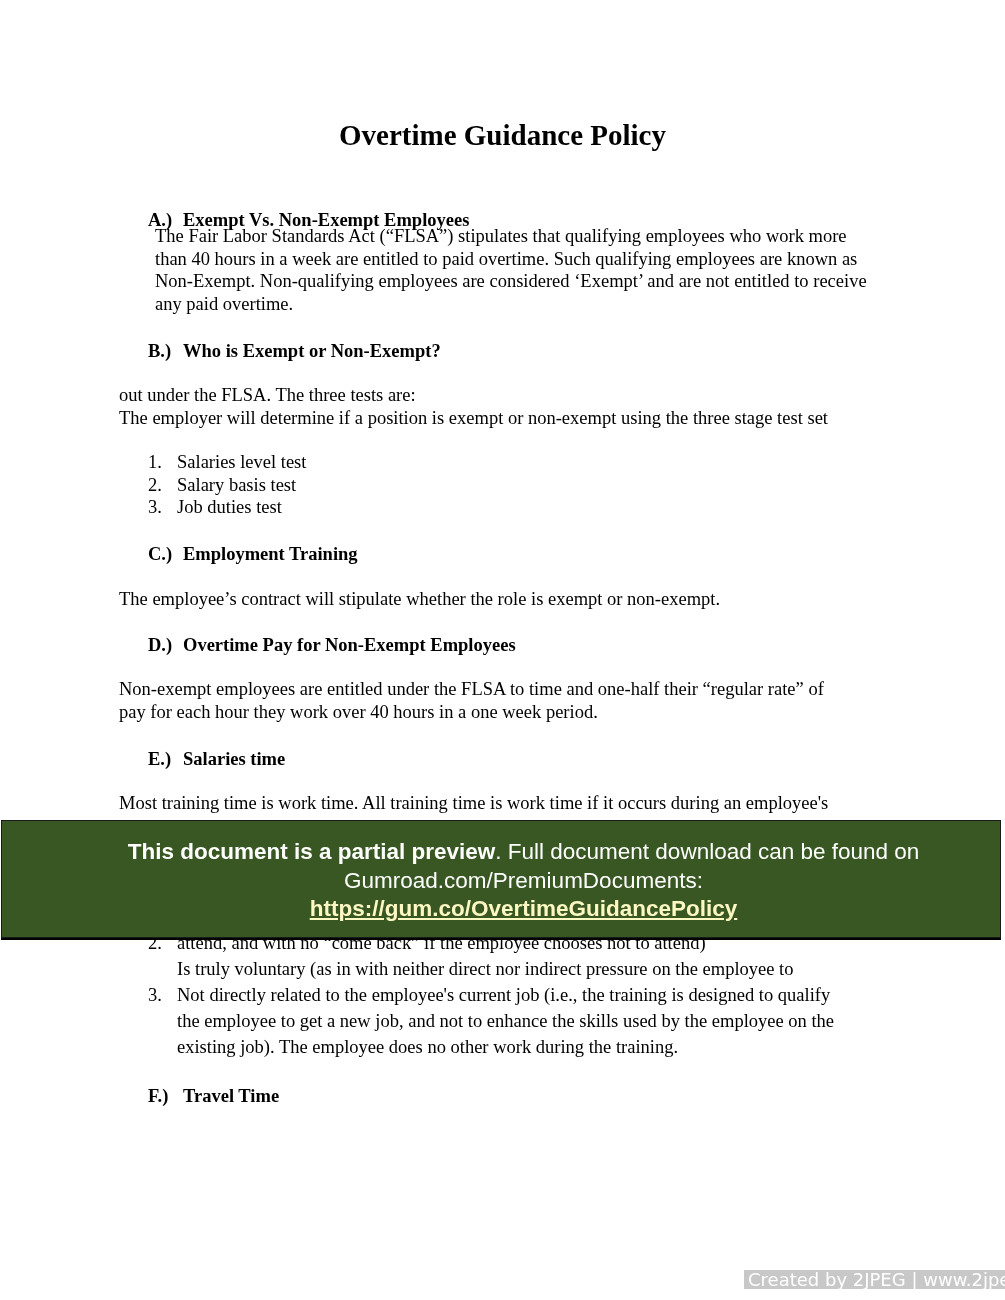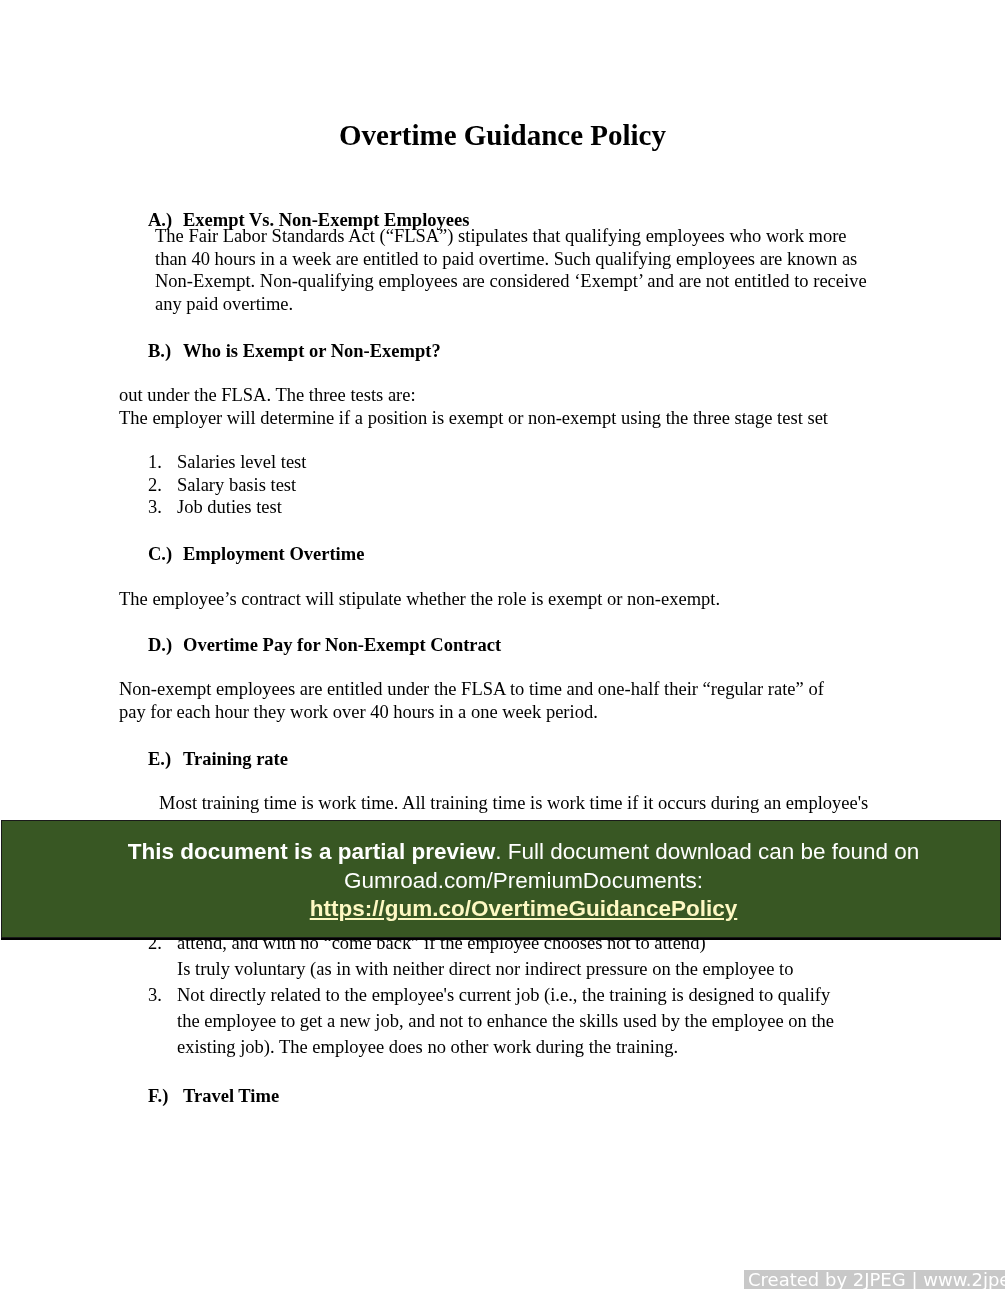--- a/index.html
+++ b/index.html
@@ -140,38 +140,38 @@
     </div>
     <div class="list-item">
       <span class="num">2.</span><span class="text">Salary basis test</span>
     </div>
     <div class="list-item">
       <span class="num">3.</span><span class="text">Job duties test</span>
     </div>
   </div>
 
   <div class="heading" style="top:542px;">
-    <span class="letter">C.)</span><span>Employment Overtime</span>
+    <span class="letter">C.)</span><span>Employment Training</span>
   </div>
   <div class="para" style="top:588px;">
     <span class="line">The employee’s contract will stipulate whether the role is exempt or non-exempt.</span>
   </div>
 
   <div class="heading" style="top:633px;">
-    <span class="letter">D.)</span><span>Overtime Pay for Non-Exempt Contract</span>
+    <span class="letter">D.)</span><span>Overtime Pay for Non-Exempt Employees</span>
   </div>
   <div class="para" style="top:678px;">
     <span class="line">Non-exempt employees are entitled under the FLSA to time and one-half their “regular rate” of</span>
     <span class="line">pay for each hour they work over 40 hours in a one week period.</span>
   </div>
 
   <div class="heading" style="top:747px;">
-    <span class="letter">E.)</span><span>Training rate</span>
-  </div>
-  <div class="para" style="top:792px;margin-left:40px;">
+    <span class="letter">E.)</span><span>Salaries time</span>
+  </div>
+  <div class="para" style="top:792px;">
     <span class="line">Most training time is work time.  All training time is work time if it occurs during an employee's</span>
   </div>
   <div class="list list-loose" style="top:930px;">
     <div class="list-item">
       <span class="num">2.</span><span class="text">
         <span class="line">attend, and with no “come back” if the employee chooses not to attend)</span>
         <span class="line">Is truly voluntary (as in with neither direct nor indirect pressure on the employee to</span>
       </span>
     </div>
     <div class="list-item">

